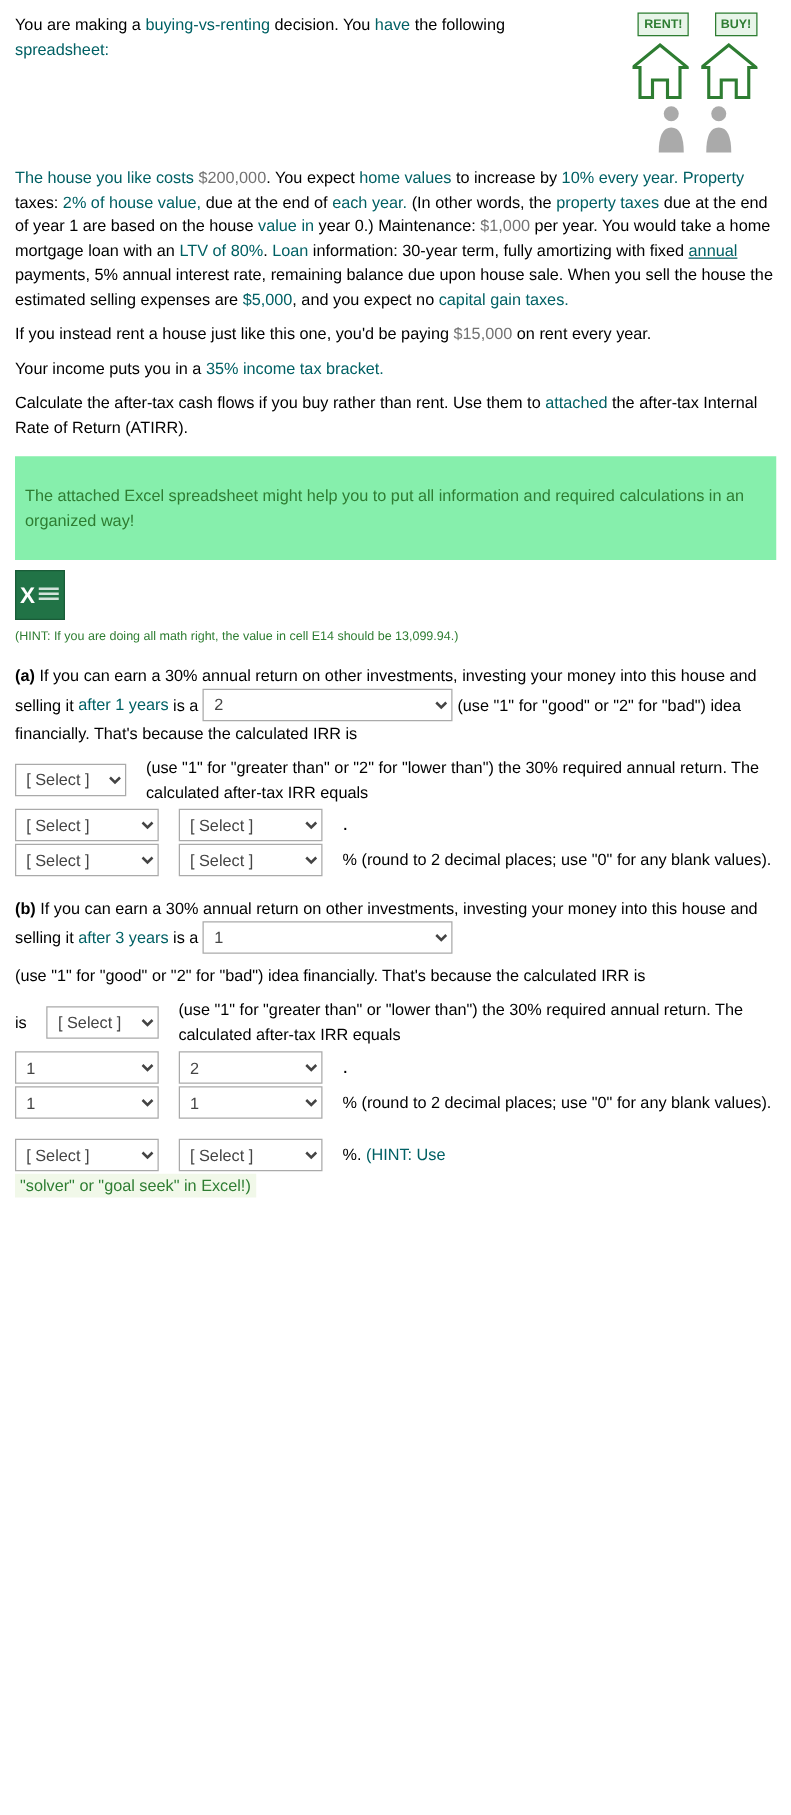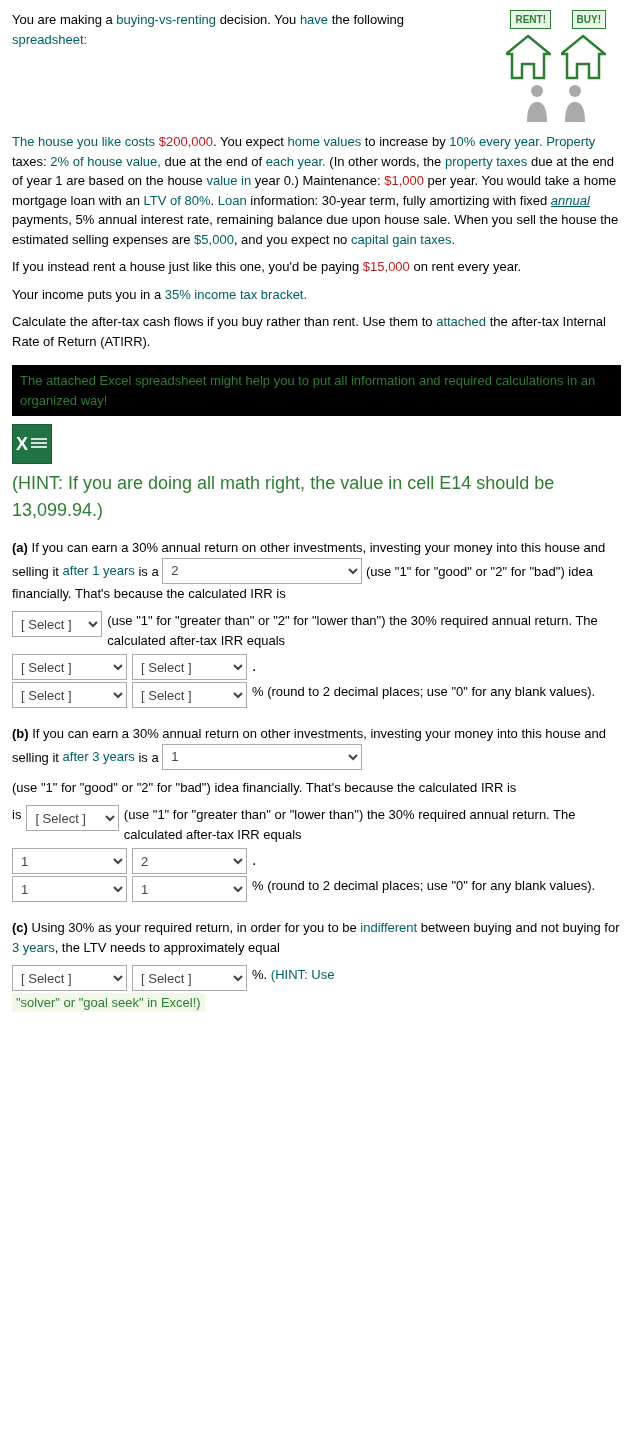--- a/index.html
+++ b/index.html
@@ -45,28 +45,28 @@
       border: 1.5px solid #2e7d32;
       padding: 1px 4px;
       margin-bottom: 3px;
     }
     .house-svg { width: 45px; height: 50px; }
     .highlight-teal {
       color: #006064;
       margin-top: 36px;
     }
     .highlight-blue {
-      color: #b91c1c;
-    }
-    .underline { text-decoration: underline; font-style: italic; }
+      color: #737373;
+    }
+    .underline { text-decoration: underline; }
     p { margin-bottom: 8px; }
     .green-hint-box {
-      background: #000000;
+      background: #86efac;
       border-left: none;
-      padding: 6px 8px;
+      padding: 22px 8px;
       margin: 12px 0 8px 0;
       color: #2e7d32;
       font-size: 13px;
     }
     .excel-icon {
       width: 40px;
       height: 40px;
       background: #217346;
       display: flex;
       align-items: center;
@@ -77,37 +77,37 @@
       margin: 6px 0;
       border: 1px solid #1a5c38;
     }
     .excel-icon-inner {
       font-family: Arial, sans-serif;
       font-size: 18px;
       font-weight: bold;
     }
     .hint-box {
       color: #2e7d32;
-      font-size: 18px;
+      font-size: 10px;
       margin-bottom: 12px;
     }
     select {
       height: 26px;
       font-size: 13px;
       border: 1px solid #aaa;
       background: #fff;
       padding: 0 4px;
       color: #444;
     }
     .select-medium { width: 200px; }
     .select-small { width: 115px; }
     .irr-row {
       display: flex;
-      align-items: flex-start;
-      gap: 5px;
+      align-items: center;
+      gap: 16px;
       margin-bottom: 2px;
     }
     .dot { font-size: 16px; }
     .section-divider { margin: 14px 0; }
     .bold { font-weight: bold; }
     .hint-green { color: #2e7d32; background: #f1f8e9; padding: 2px 4px; }
     .block-q { margin-bottom: 16px; }
   </style>
 </head>
 <body>
@@ -283,24 +283,20 @@
       <option selected="">1</option>
       <option>0</option><option>2</option><option>3</option><option>4</option><option>5</option><option>6</option><option>7</option><option>8</option><option>9</option>
     </select>
     <span> % (round to 2 decimal places; use "0" for any blank values).</span>
   </div>
 </div>
 
 <div class="section-divider"></div>
 
 <div class="block-q">
-  <p>
-    <span class="bold">(c)</span>
-    <span> Using 30% as your required return, in order for you to be </span><span class="highlight-teal">indifferent</span><span> between buying and not buying for </span><span class="highlight-teal">3 years</span><span>, the LTV needs to approximately equal</span>
-  </p>
   <div class="irr-row">
     <select class="select-small">
       <option selected="">[ Select ]</option>
       <option>1</option><option>2</option><option>3</option><option>4</option><option>5</option><option>6</option><option>7</option><option>8</option><option>9</option><option>0</option>
     </select>
     <select class="select-small">
       <option selected="">[ Select ]</option>
       <option>1</option><option>2</option><option>3</option><option>4</option><option>5</option><option>6</option><option>7</option><option>8</option><option>9</option><option>0</option>
     </select>
     <span> %. <span class="highlight-teal">(HINT: Use</span></span>

